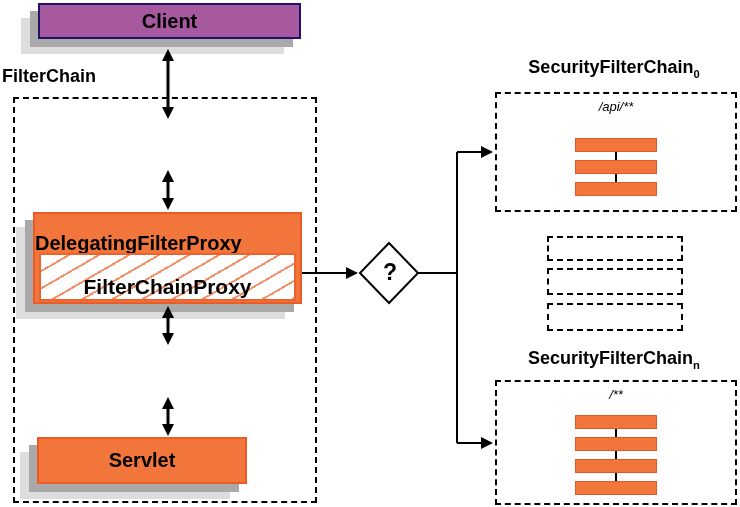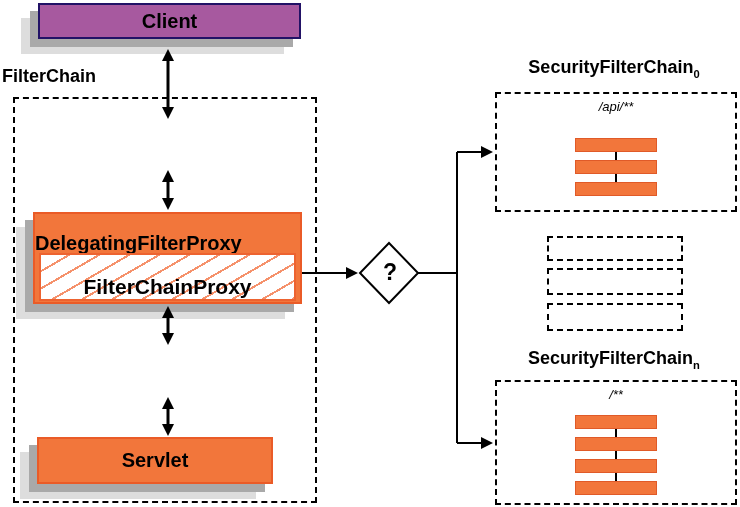--- a/index.html
+++ b/index.html
@@ -58,21 +58,21 @@
 
 
   <div class="box orange shadowed" style="left:33px;top:212px;width:269px;height:92px;">
     <div class="dfp-label">DelegatingFilterProxy</div>
     <div class="hatch">
       <span>FilterChainProxy</span>
     </div>
   </div>
 
 
-  <div class="box orange shadowed" style="left:37px;top:437px;width:236px;height:47px;">
+  <div class="box orange shadowed" style="left:37px;top:437px;width:210px;height:47px;">
     <span>Servlet</span>
   </div>
 
   <div class="section-title centered-title" style="left:490px;top:57px;width:248px;"><span>SecurityFilterChain</span><sub>0</sub></div>
 
   <div class="dashed" style="left:495px;top:92px;width:242px;height:120px;">
     <div class="pattern-label">/api/**</div>
     <div class="bar-stack" style="top:44px;">
         <div class="bar-line"></div>
         <div class="bar"></div>

